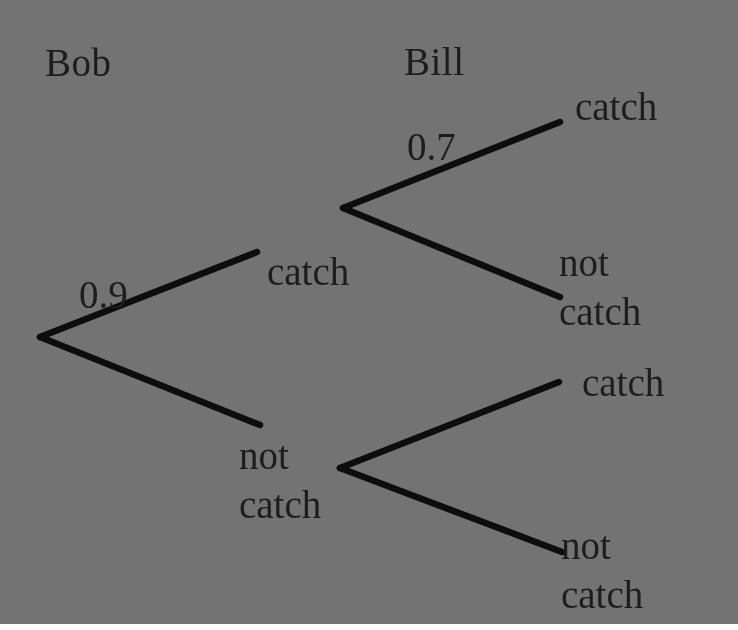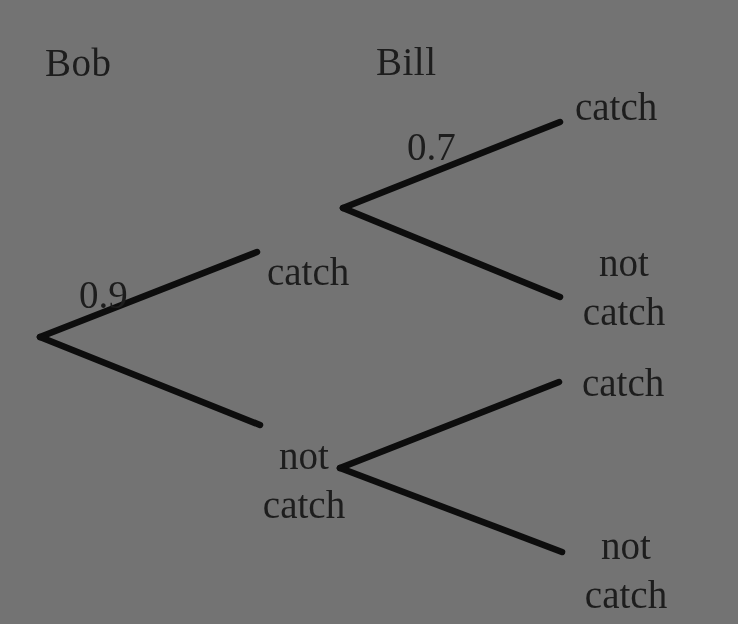--- a/index.html
+++ b/index.html
@@ -29,21 +29,21 @@
     stroke-linecap: round;
   }
   .lbl {
     position: absolute;
     font-size: 39px;
     line-height: 1.26;
     white-space: nowrap;
     color: #1d1d1d;
   }
   .two-line {
-    text-align: center;
+    text-align: left;
     white-space: normal;
   }
   .header {
     letter-spacing: 0.5px;
   }
 </style>
 </head>
 <body>
 
 <div class="stage">
@@ -52,21 +52,21 @@
     <line x1="40" y1="337" x2="257" y2="252"></line>
     <line x1="40" y1="337" x2="260" y2="425"></line>
     <line x1="343" y1="208" x2="560" y2="122"></line>
     <line x1="343" y1="208" x2="560" y2="297"></line>
     <line x1="340" y1="468" x2="559" y2="382"></line>
     <line x1="340" y1="468" x2="562" y2="552"></line>
   </svg>
 
   <div class="lbl header" style="left:45px; top:38px;">Bob</div>
 
-  <div class="lbl header" style="left:376px; top:37px;">Bill</div>
+  <div class="lbl header" style="left:404px; top:37px;">Bill</div>
 
   <div class="lbl" style="left:79px; top:230px;margin-top:40px;">0.9</div>
 
   <div class="lbl" style="left:267px; top:247px;">catch</div>
 
   <div class="lbl two-line" style="left:239px; top:431px; width:130px;">
     <div>not</div>
     <div>catch</div>
   </div>
 

